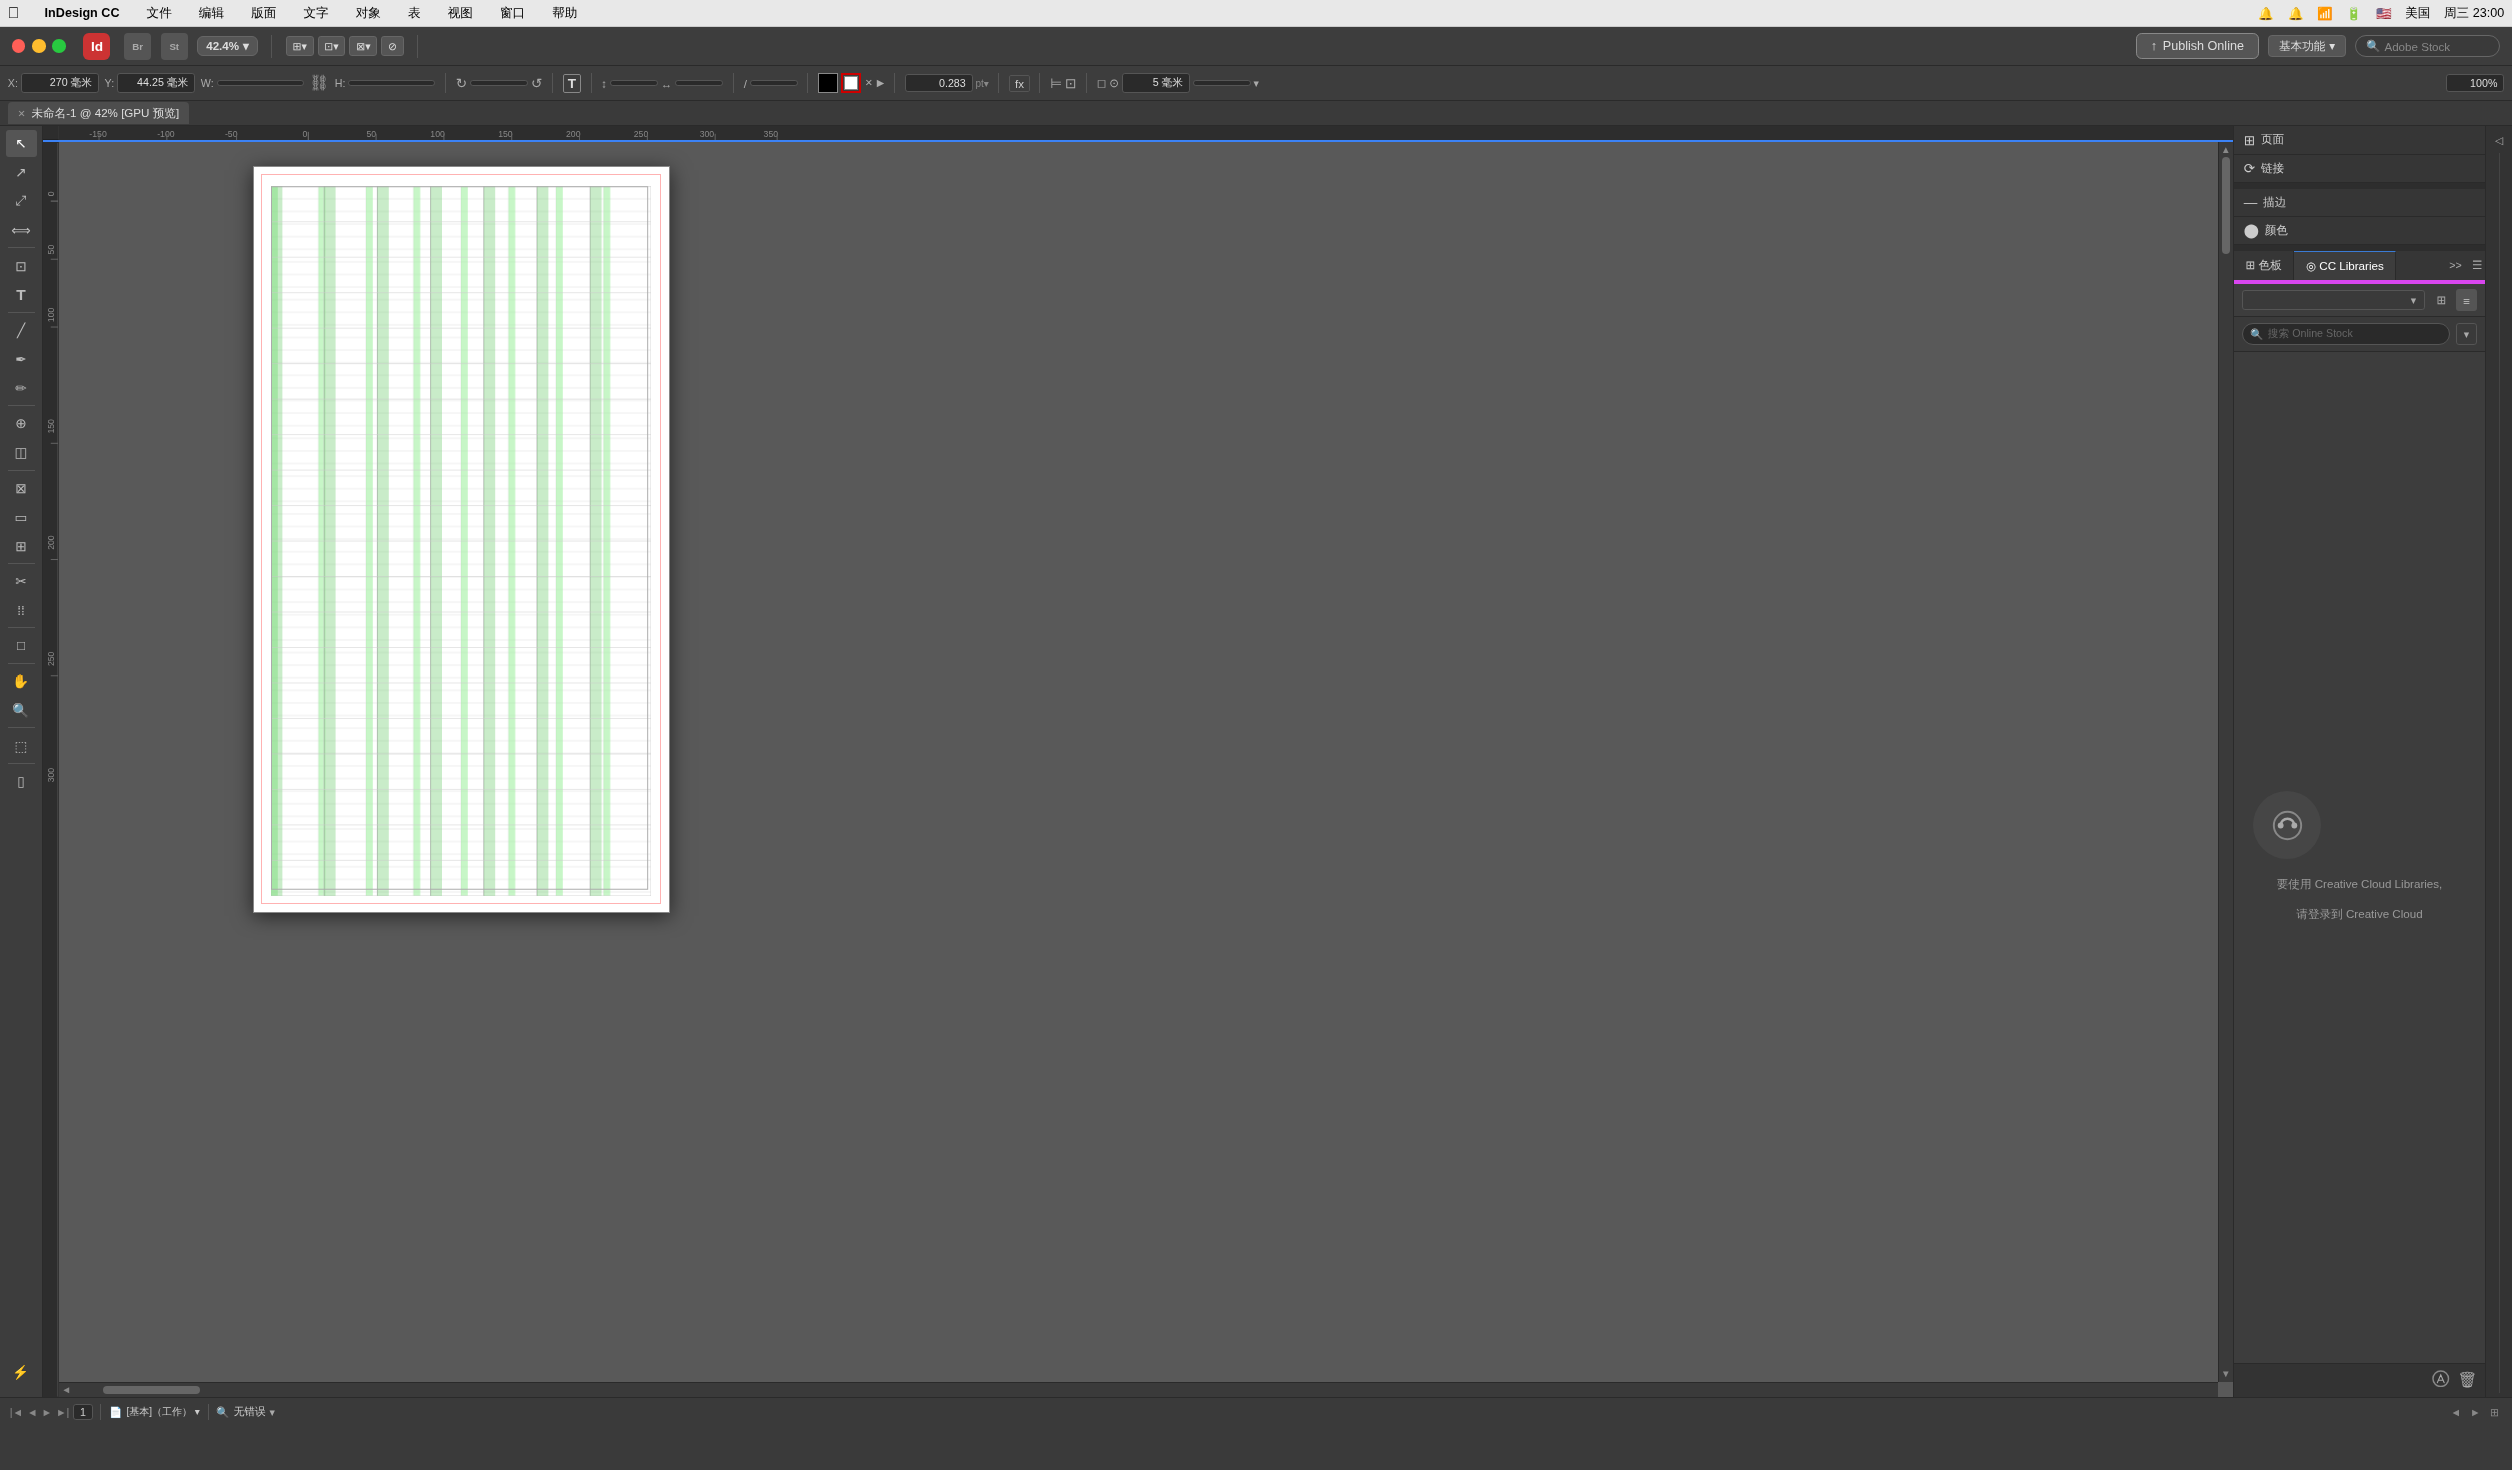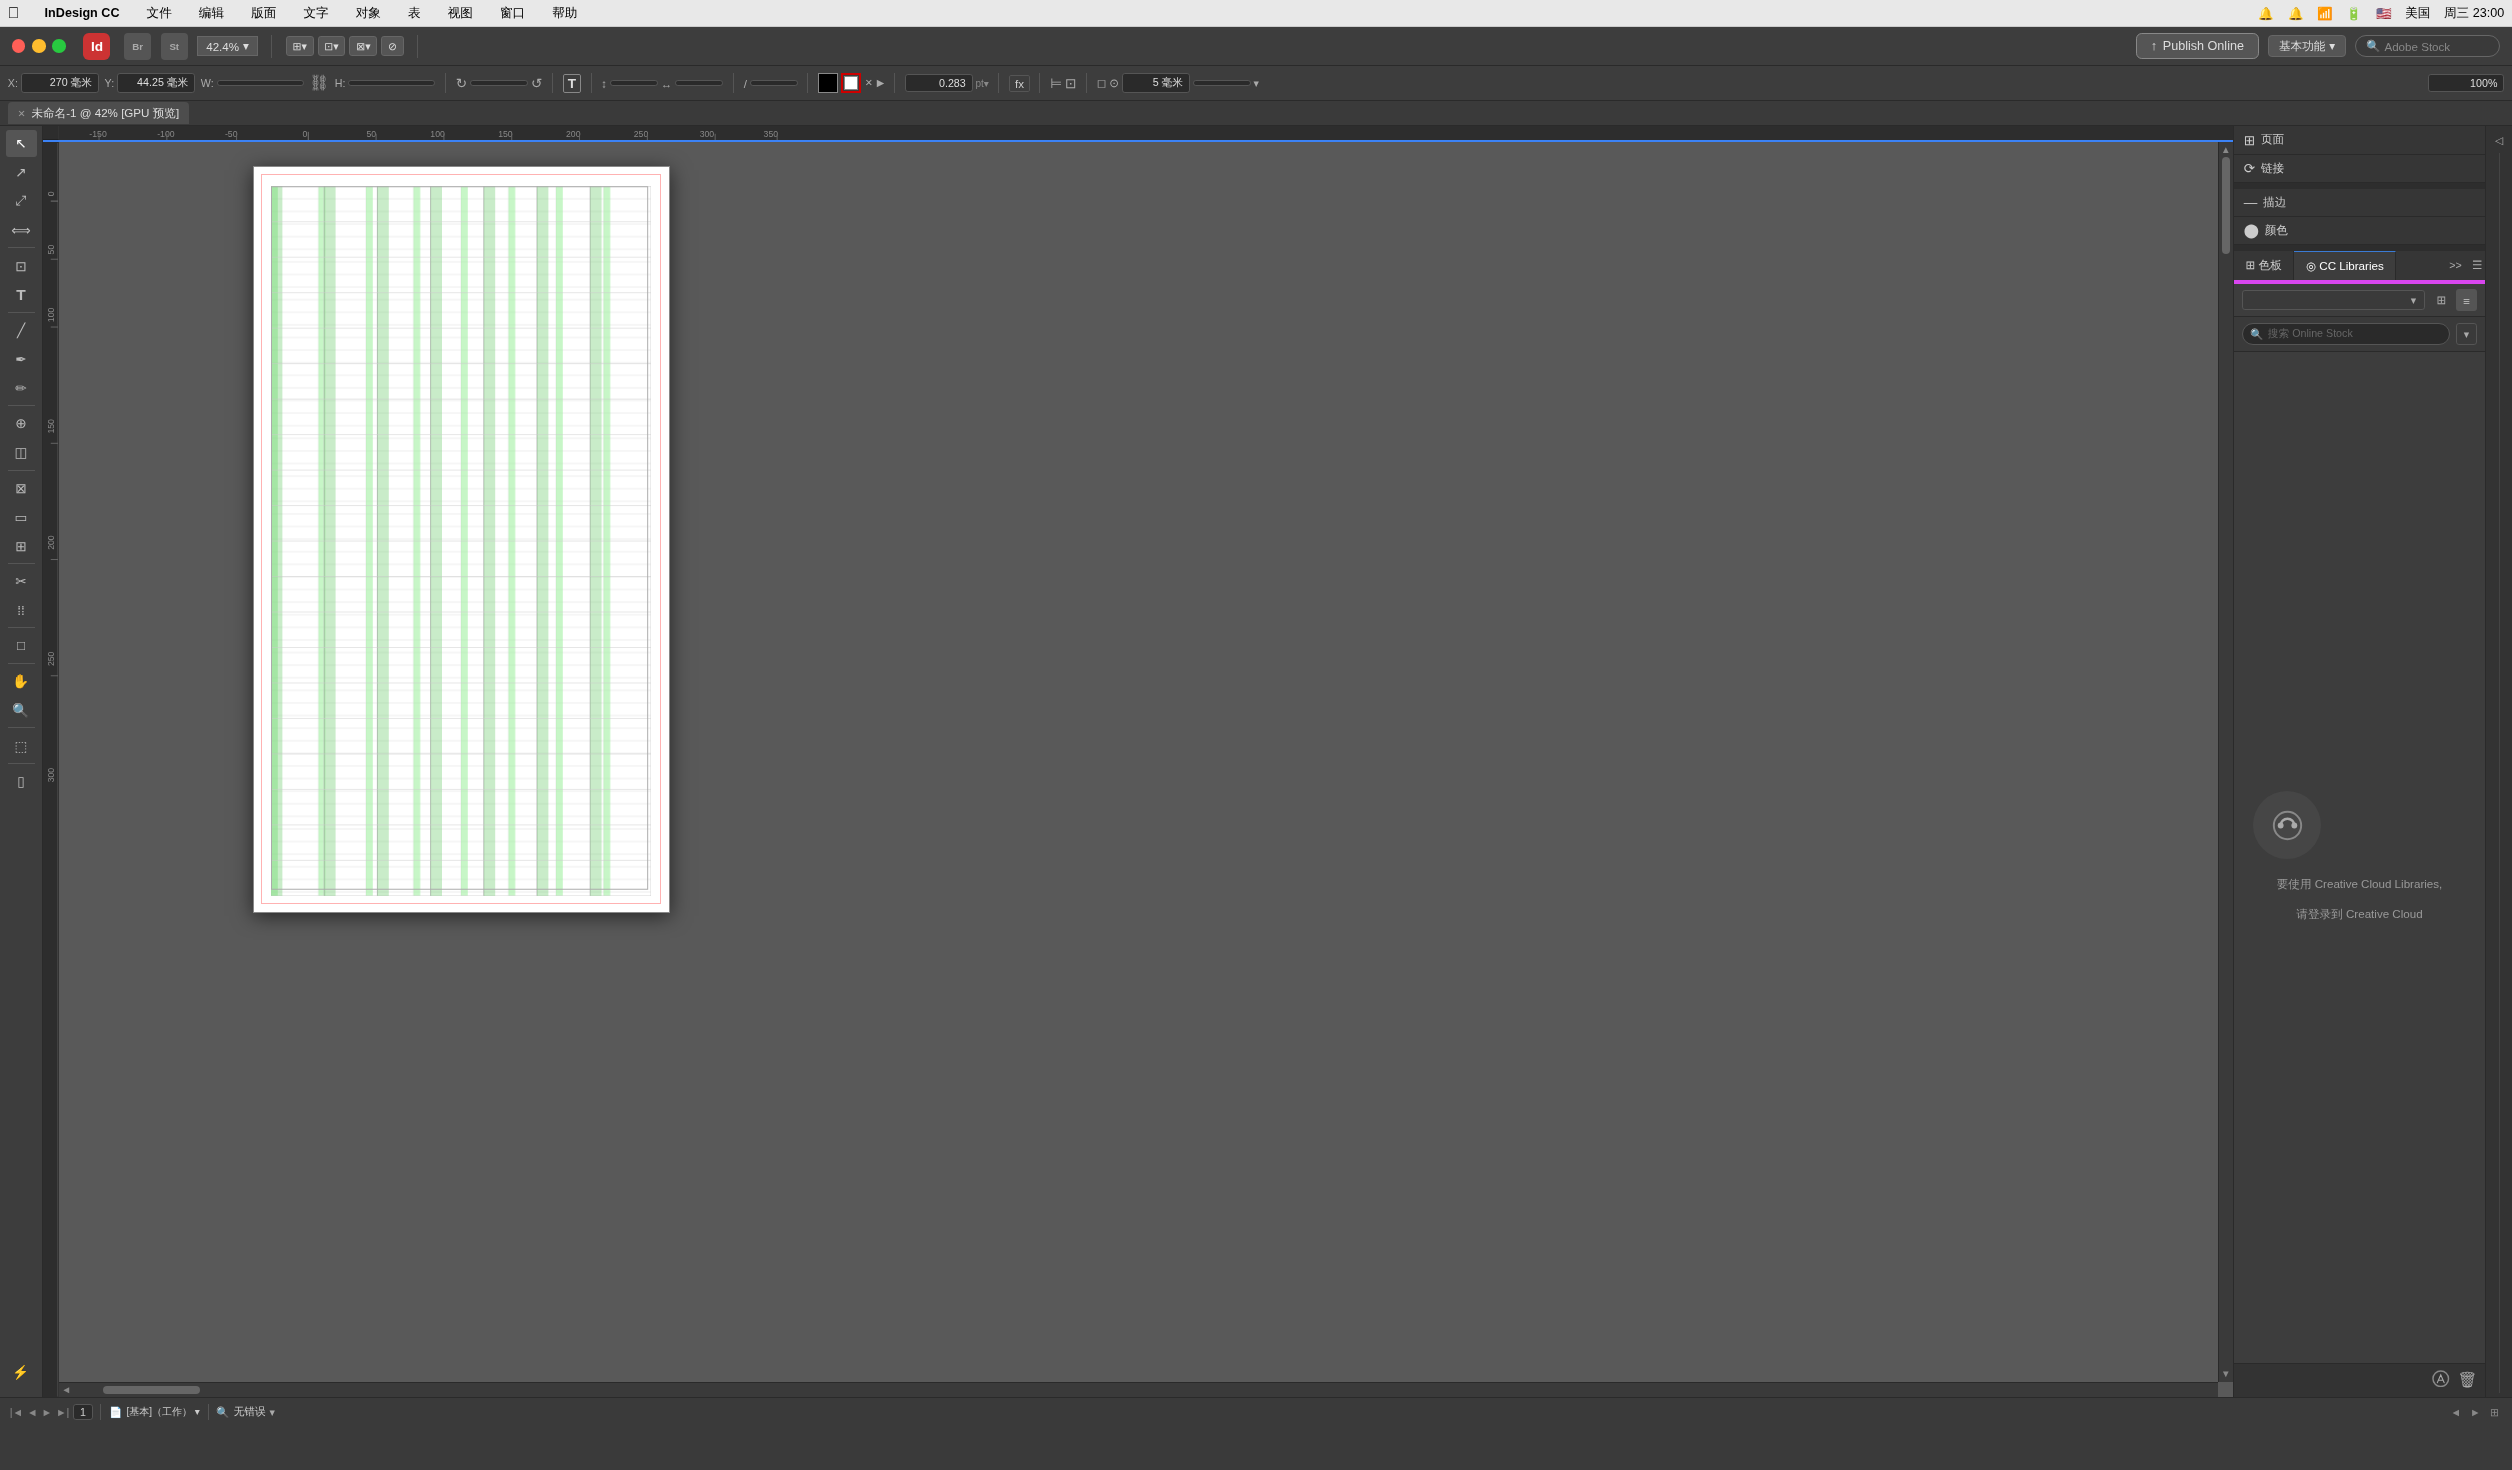--- a/index.html
+++ b/index.html
@@ -67,26 +67,27 @@
     .bridge-icon {
       width: 27px; height: 27px;
       background: #555;
       border-radius: 3.9px;
       display: flex; align-items: center; justify-content: center;
       color: #aaa; font-size: 9.7px; font-weight: bold;
     }
     .zoom-control {
       background: #555;
       border: 1px solid #666;
-      border-radius: 0;
+      border-radius: 6px;
       padding: 1.9px 7.8px;
       color: #ddd;
       font-size: 11.6px;
-      display: flex; align-items: flex-end; gap: 3.9px;
-      cursor: pointer;
+      display: flex; align-items: flex-start; gap: 3.9px;
+      cursor: pointer;
+      font-weight: bold;
     }
     .toolbar-separator {
       width: 1px; height: 23px; background: #555; margin: 0 3.9px;
     }
     .toolbar-group {
       display: flex; align-items: center; gap: 3.9px;
     }
     .toolbar-btn {
       background: #555;
       border: 1px solid #666;
@@ -416,21 +417,21 @@
 
   <div style="display:flex;align-items:center;gap:2.9px;">
     <div style="color:#aaa;font-size:11.6px;">◻</div>
     <div style="color:#aaa;font-size:11.6px;">⊙</div>
     <div style="width:68px;" class="ctrl-input">5 毫米</div>
     <div style="width:58px;" class="ctrl-input"></div>
     <span style="color:#aaa;font-size:10.7px;">▾</span>
   </div>
 
   <div style="display:flex;align-items:center;gap:2.9px;margin-left:auto;">
-    <div style="width:76px;" class="ctrl-input">100%</div>
+    <div style="width:58px;" class="ctrl-input">100%</div>
   </div>
 </div>
 
 <div class="tabbar">
   <div class="tab">
     <span class="tab-close">✕</span>
     <span>未命名-1 @ 42% [GPU 预览]</span>
   </div>
 </div>
 

